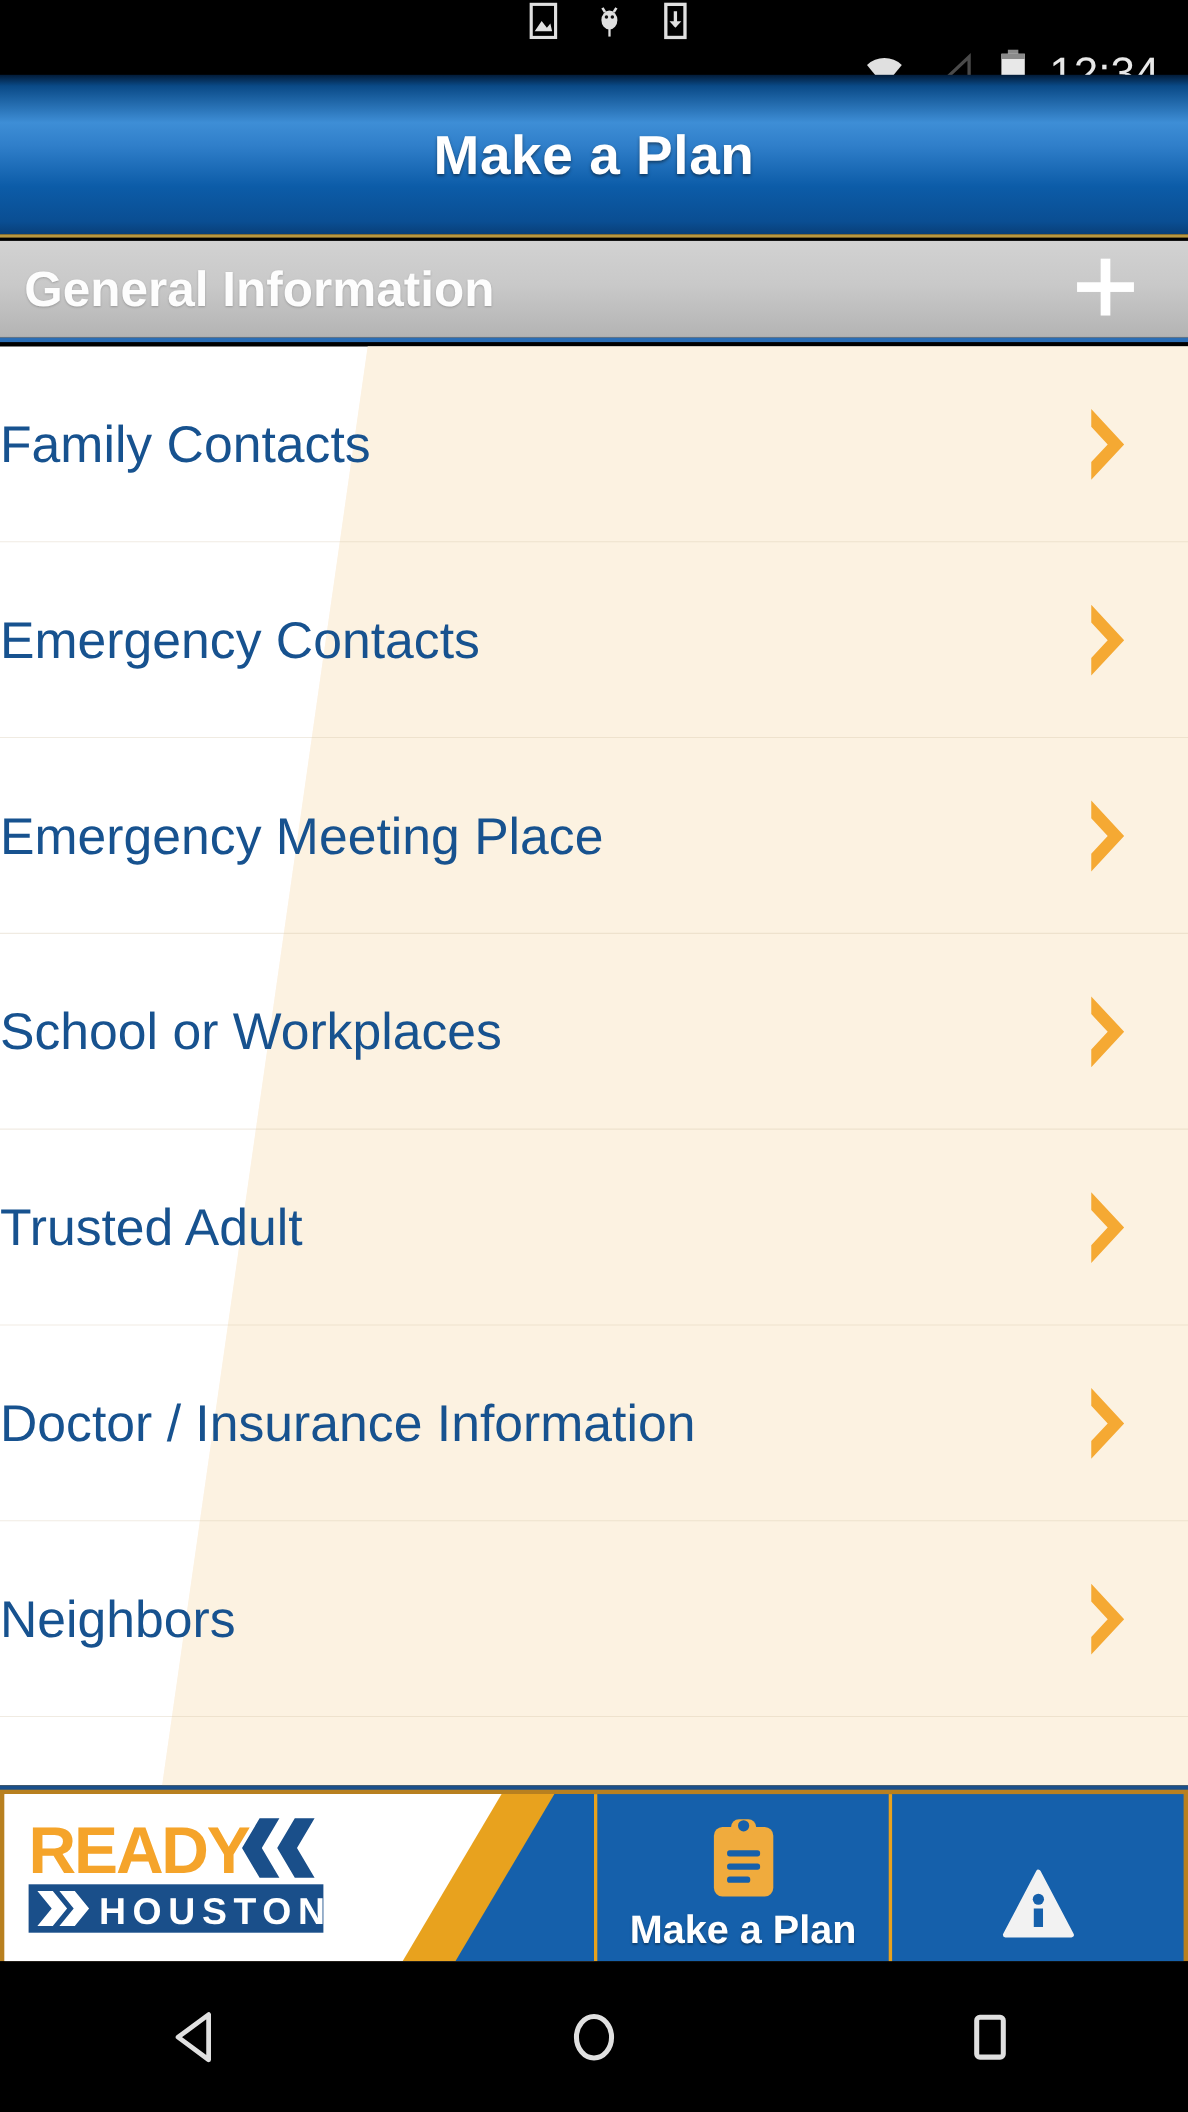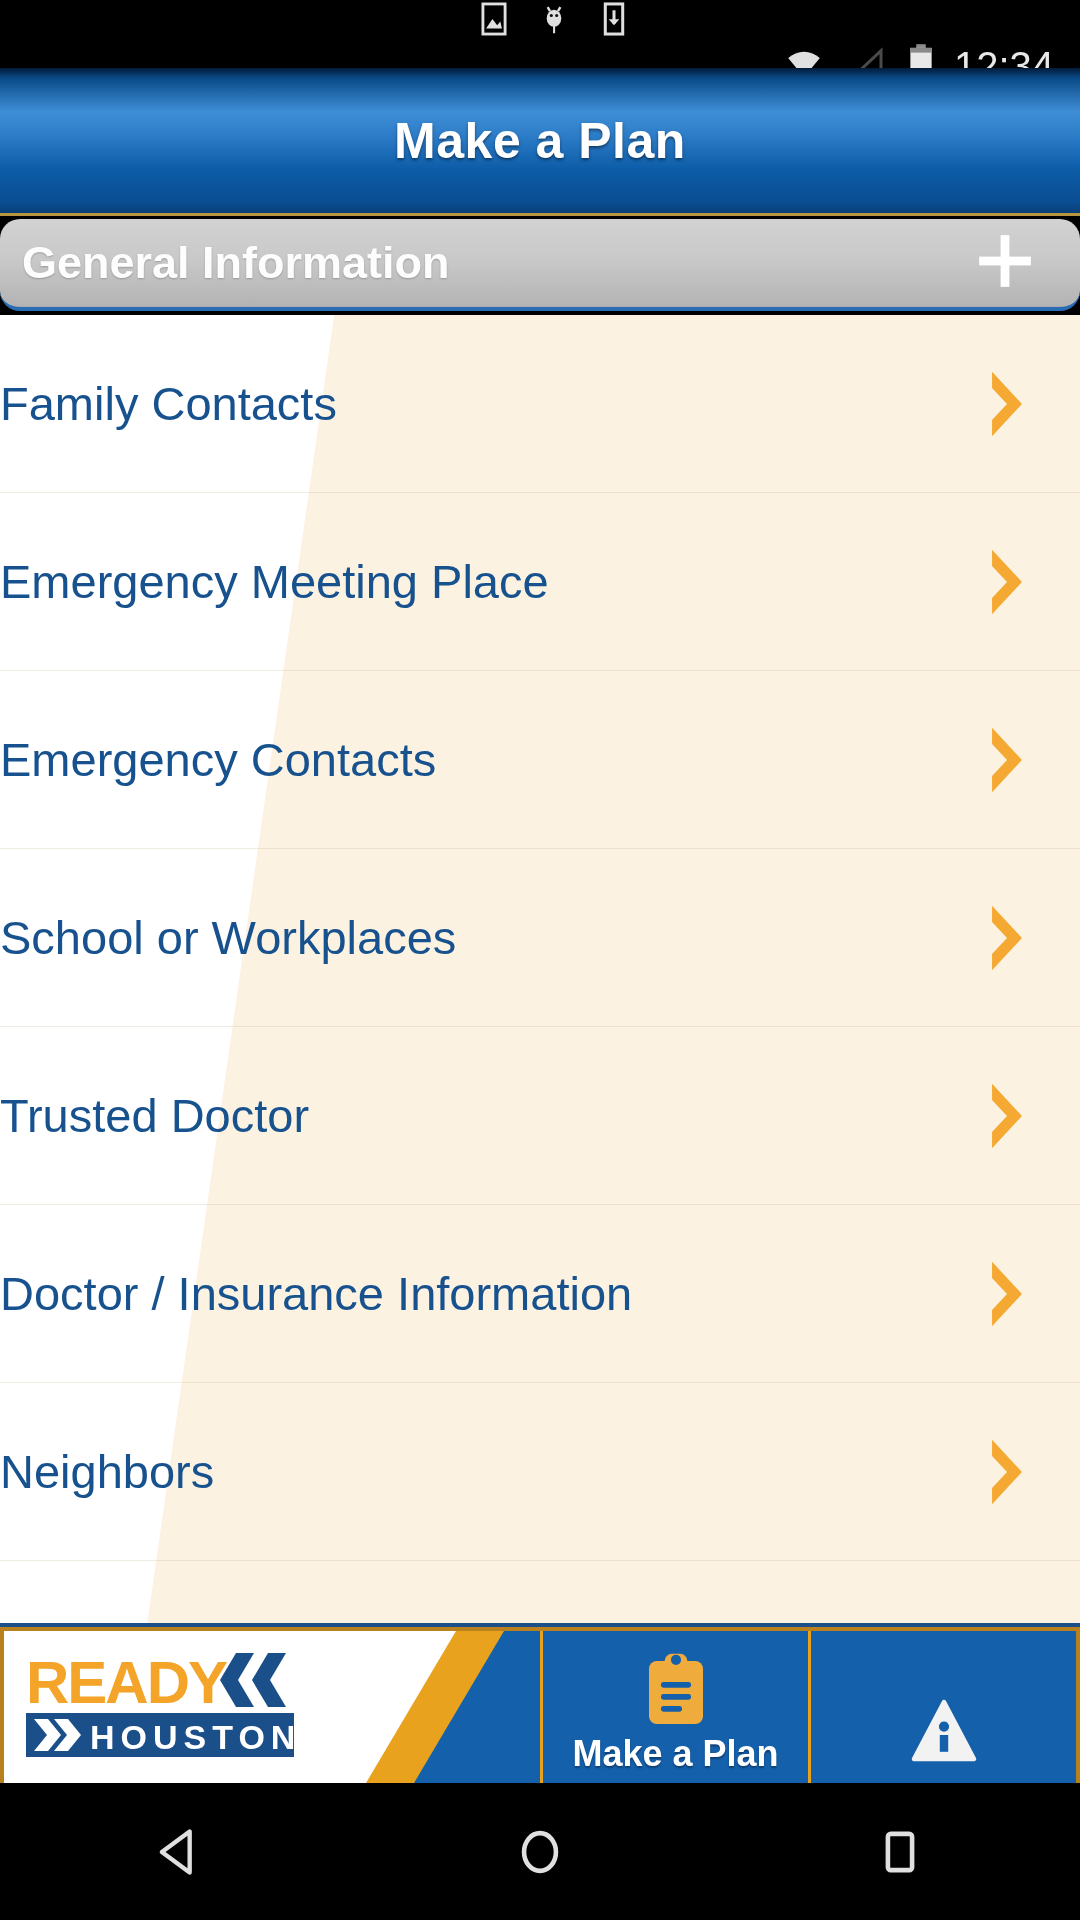--- a/index.html
+++ b/index.html
@@ -36,21 +36,20 @@
     text-shadow:0 2px 3px rgba(0,0,0,.45);
     letter-spacing:.5px;
   }
 
   
   .section{
     position:absolute; left:0; top:219px; width:1080px; height:92px;
     background:linear-gradient(to bottom, #d2d2d2 0%, #c9c9c9 45%, #b4b4b4 98%, #a9a9a9 100%);
     display:flex; align-items:center;
     border-bottom:4px solid #2a6db5;
-    border-radius:20px;
   }
   .section-title{
     color:#fdfdfd; font-size:45px; font-weight:bold;
     padding-left:22px; text-shadow:0 1px 2px rgba(0,0,0,.22);
   }
   .section-add{
     margin-left:auto; padding-right:42px; display:flex; align-items:center;
   }
 
   
@@ -192,48 +191,48 @@
     <div class="row">
       <div class="row-label">Family Contacts</div>
       <div class="row-chevron">
         <svg width="46" height="70" viewBox="0 0 20 30">
           <path d="M3.5 1 L16.5 15 L3.5 29 L3.5 22 L10 15 L3.5 8 Z" fill="#f5a933"></path>
         </svg>
       </div>
     </div>
 
     <div class="row">
+      <div class="row-label">Emergency Contacts</div>
+      <div class="row-chevron">
+        <svg width="46" height="70" viewBox="0 0 20 30">
+          <path d="M3.5 1 L16.5 15 L3.5 29 L3.5 22 L10 15 L3.5 8 Z" fill="#f5a933"></path>
+        </svg>
+      </div>
+    </div>
+
+    <div class="row">
       <div class="row-label">Emergency Meeting Place</div>
       <div class="row-chevron">
         <svg width="46" height="70" viewBox="0 0 20 30">
           <path d="M3.5 1 L16.5 15 L3.5 29 L3.5 22 L10 15 L3.5 8 Z" fill="#f5a933"></path>
         </svg>
       </div>
     </div>
 
     <div class="row">
-      <div class="row-label">Emergency Contacts</div>
-      <div class="row-chevron">
-        <svg width="46" height="70" viewBox="0 0 20 30">
-          <path d="M3.5 1 L16.5 15 L3.5 29 L3.5 22 L10 15 L3.5 8 Z" fill="#f5a933"></path>
-        </svg>
-      </div>
-    </div>
-
-    <div class="row">
       <div class="row-label">School or Workplaces</div>
       <div class="row-chevron">
         <svg width="46" height="70" viewBox="0 0 20 30">
           <path d="M3.5 1 L16.5 15 L3.5 29 L3.5 22 L10 15 L3.5 8 Z" fill="#f5a933"></path>
         </svg>
       </div>
     </div>
 
     <div class="row">
-      <div class="row-label">Trusted Doctor</div>
+      <div class="row-label">Trusted Adult</div>
       <div class="row-chevron">
         <svg width="46" height="70" viewBox="0 0 20 30">
           <path d="M3.5 1 L16.5 15 L3.5 29 L3.5 22 L10 15 L3.5 8 Z" fill="#f5a933"></path>
         </svg>
       </div>
     </div>
 
     <div class="row">
       <div class="row-label">Doctor / Insurance Information</div>
       <div class="row-chevron">

